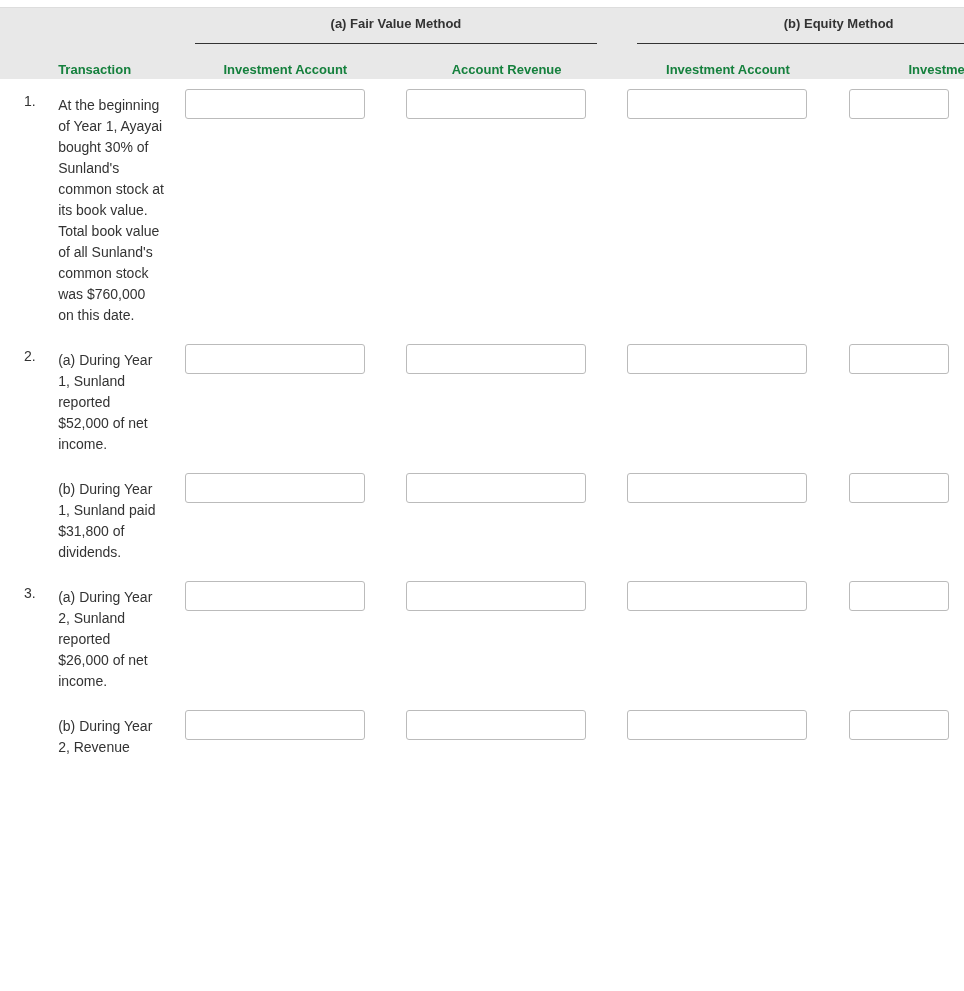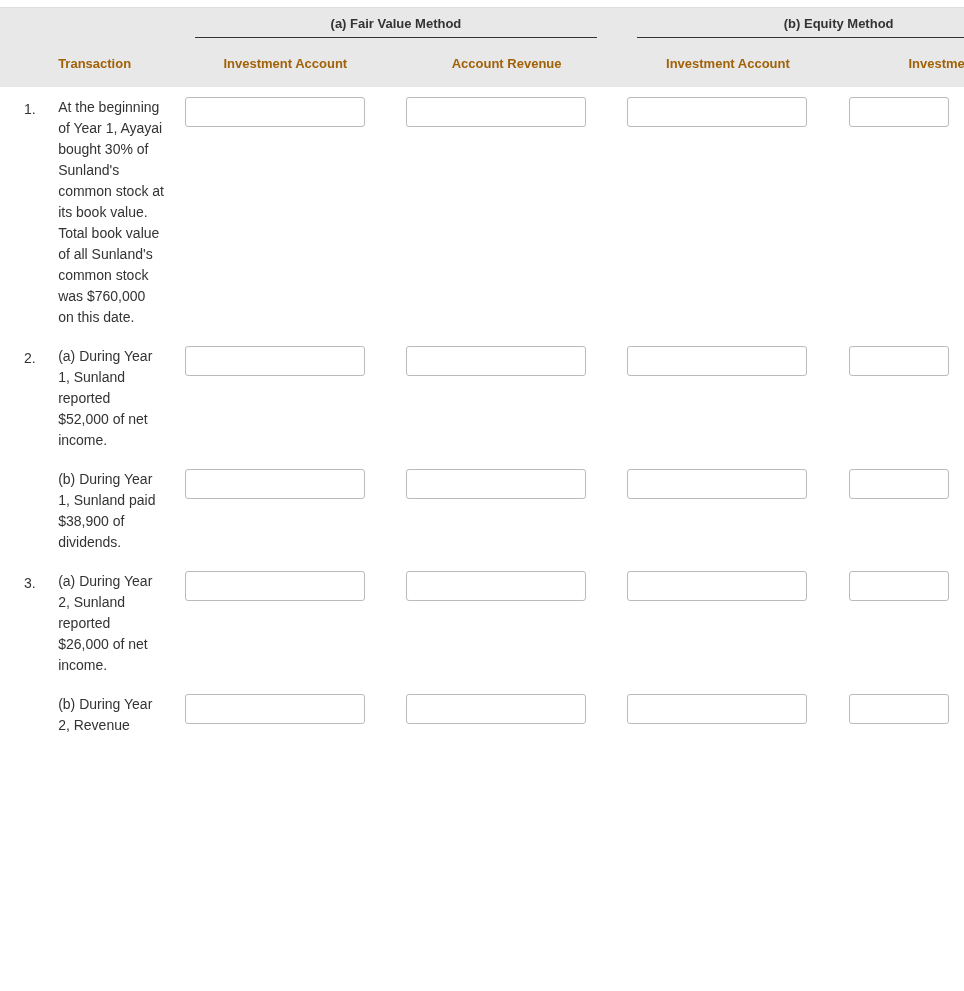--- a/index.html
+++ b/index.html
@@ -39,29 +39,29 @@
       background: #e8e8e8;
     }
     thead tr.method-row th.method-a,
     thead tr.method-row th.method-b {
       position: relative;
     }
     thead tr.method-row th .underline {
       border-bottom: 1px solid #333;
       display: block;
       margin: 0 10px;
-      padding-bottom: 6px;
+      padding-bottom: 12px;
     }
     thead tr.header-row th {
       background: #e8e8e8;
       font-weight: 700;
       text-align: left;
-      padding: 10px 10px 16px 10px;
+      padding: 10px 10px 2px 10px;
       font-size: 13px;
-      color: #a16207;
+      color: #15803d;
       vertical-align: middle;
     }
     thead tr.header-row th.num-col {
       width: 44px;
     }
     thead tr.header-row th.trans-col {
       width: 120px;
     }
     thead tr.header-row th.input-col {
       width: 210px;
@@ -75,21 +75,21 @@
       line-height: 1.5;
     }
     tbody td.num-cell {
       text-align: left;
       padding-left: 24px;
       padding-top: 12px;
       width: 44px;
     }
     tbody td.trans-cell {
       width: 120px;
-      padding-top: 10px;
+      padding-top: 16px;
       word-wrap: break-word;
     }
     tbody td.input-cell {
       padding-top: 10px;
     }
     input.value-input {
       width: 180px;
       height: 30px;
       border: 1px solid #bbb;
       border-radius: 3px;
@@ -140,21 +140,21 @@
       <tr>
         <td class="num-cell">2.</td>
         <td class="trans-cell">(a) During Year 1, Sunland reported $52,000 of net income.</td>
         <td class="input-cell"><input type="text" class="value-input" value="" style=""></td>
         <td class="input-cell"><input type="text" class="value-input" value="" style=""></td>
         <td class="input-cell"><input type="text" class="value-input" value="" style=""></td>
         <td class="input-cell"><input type="text" class="value-input narrow-input" value="" style=""></td>
       </tr>
       <tr>
         <td class="num-cell"></td>
-        <td class="trans-cell">(b) During Year 1, Sunland paid $38,900 of dividends.</td>
+        <td class="trans-cell">(b) During Year 1, Sunland paid $31,800 of dividends.</td>
         <td class="input-cell"><input type="text" class="value-input" value="" style=""></td>
         <td class="input-cell"><input type="text" class="value-input" value="" style=""></td>
         <td class="input-cell"><input type="text" class="value-input" value="" style=""></td>
         <td class="input-cell"><input type="text" class="value-input narrow-input" value="" style=""></td>
       </tr>
       <tr>
         <td class="num-cell">3.</td>
         <td class="trans-cell">(a) During Year 2, Sunland reported $26,000 of net income.</td>
         <td class="input-cell"><input type="text" class="value-input" value="" style=""></td>
         <td class="input-cell"><input type="text" class="value-input" value="" style=""></td>

